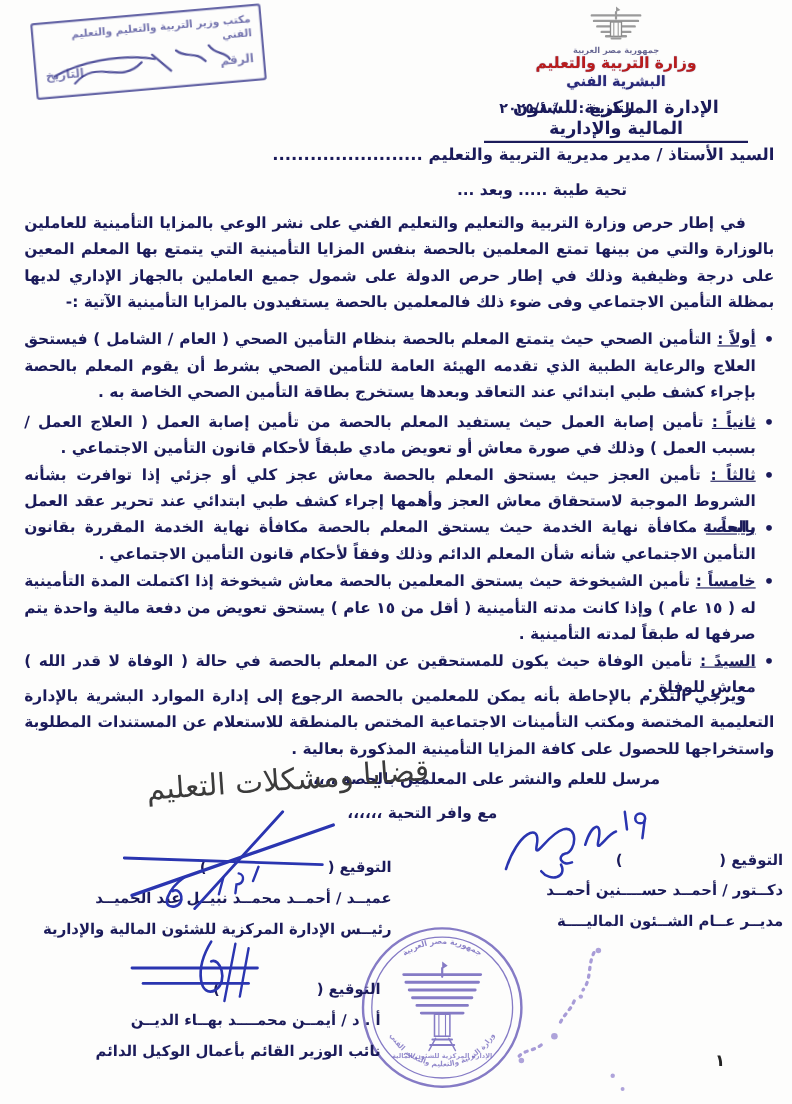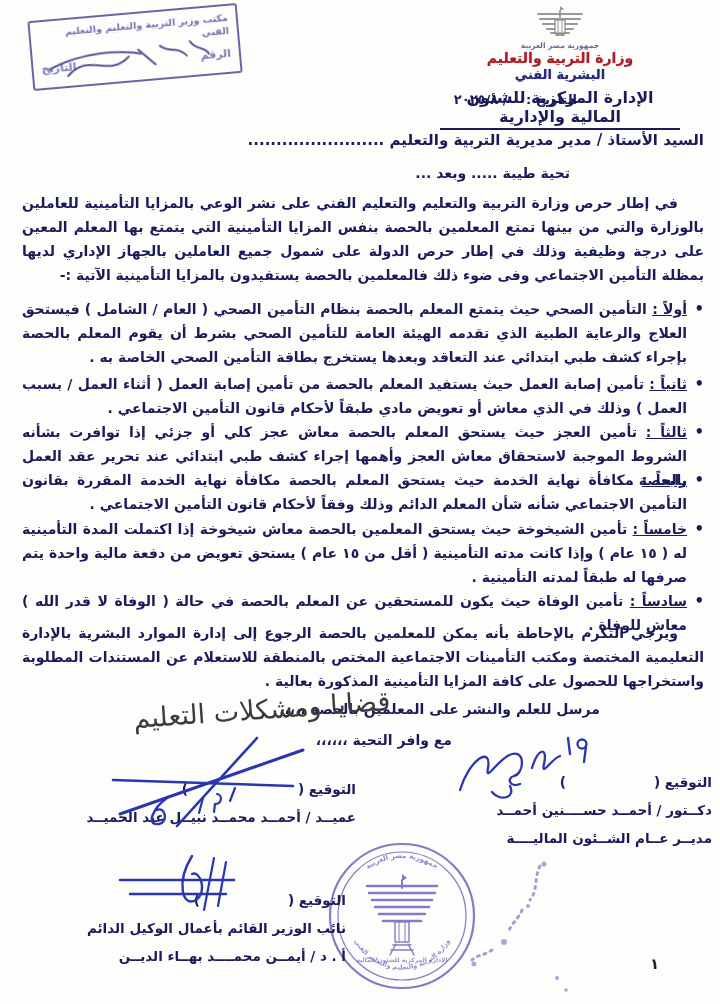--- a/index.html
+++ b/index.html
@@ -107,36 +107,36 @@
   <div class="blk addressee">السيد الأستاذ / مدير مديرية التربية والتعليم ........................</div>
   <div class="blk greeting">تحية طيبة ..... وبعد ...</div>
   <div class="blk intro">في إطار حرص وزارة التربية والتعليم والتعليم الفني على نشر الوعي بالمزايا التأمينية للعاملين بالوزارة والتي من بينها تمتع المعلمين بالحصة بنفس المزايا التأمينية التي يتمتع بها المعلم المعين على درجة وظيفية وذلك في إطار حرص الدولة على شمول جميع العاملين بالجهاز الإداري لديها بمظلة التأمين الاجتماعي وفى ضوء ذلك فالمعلمين بالحصة يستفيدون بالمزايا التأمينية الآتية :-</div>
 
   <div class="blk item i1">
     <span class="lbl">أولاً :</span>
     <span>التأمين الصحي حيث يتمتع المعلم بالحصة بنظام التأمين الصحي ( العام / الشامل ) فيستحق العلاج والرعاية الطبية الذي تقدمه الهيئة العامة للتأمين الصحي بشرط أن يقوم المعلم بالحصة بإجراء كشف طبي ابتدائي عند التعاقد وبعدها يستخرج بطاقة التأمين الصحي الخاصة به .</span>
   </div>
   <div class="blk item i2">
     <span class="lbl">ثانياً :</span>
-    <span>تأمين إصابة العمل حيث يستفيد المعلم بالحصة من تأمين إصابة العمل ( أثناء العمل / بسبب العمل ) وذلك في الذي معاش أو تعويض مادي طبقاً لأحكام قانون التأمين الاجتماعي .</span>
+    <span>تأمين إصابة العمل حيث يستفيد المعلم بالحصة من تأمين إصابة العمل ( العلاج العمل / بسبب العمل ) وذلك في صورة معاش أو تعويض مادي طبقاً لأحكام قانون التأمين الاجتماعي .</span>
   </div>
   <div class="blk item i3">
     <span class="lbl">ثالثاً :</span>
     <span>تأمين العجز حيث يستحق المعلم بالحصة معاش عجز كلي أو جزئي إذا توافرت بشأنه الشروط الموجبة لاستحقاق معاش العجز وأهمها إجراء كشف طبي ابتدائي عند تحرير عقد العمل بالحصة .</span>
   </div>
   <div class="blk item i4">
     <span class="lbl">رابعاً :</span>
     <span>مكافأة نهاية الخدمة حيث يستحق المعلم بالحصة مكافأة نهاية الخدمة المقررة بقانون التأمين الاجتماعي شأنه شأن المعلم الدائم وذلك وفقاً لأحكام قانون التأمين الاجتماعي .</span>
   </div>
   <div class="blk item i5">
     <span class="lbl">خامساً :</span>
     <span>تأمين الشيخوخة حيث يستحق المعلمين بالحصة معاش شيخوخة إذا اكتملت المدة التأمينية له ( ١٥ عام ) وإذا كانت مدته التأمينية ( أقل من ١٥ عام ) يستحق تعويض من دفعة مالية واحدة يتم صرفها له طبقاً لمدته التأمينية .</span>
   </div>
   <div class="blk item i6">
-    <span class="lbl">سادساً :</span>
+    <span class="lbl">السيدً :</span>
     <span>تأمين الوفاة حيث يكون للمستحقين عن المعلم بالحصة في حالة ( الوفاة لا قدر الله ) معاش للوفاة .</span>
   </div>
 
   <div class="blk closing">ويرجي التكرم بالإحاطة بأنه يمكن للمعلمين بالحصة الرجوع إلى إدارة الموارد البشرية بالإدارة التعليمية المختصة ومكتب التأمينات الاجتماعية المختص بالمنطقة للاستعلام عن المستندات المطلوبة واستخراجها للحصول على كافة المزايا التأمينية المذكورة بعالية .</div>
   <div class="blk distribution">مرسل للعلم والنشر على المعلمين بالحصة ،،،،،</div>
   <div class="blk salutation">مع وافر التحية ،،،،،،</div>
 
   <div class="watermark">قضايا ومشكلات التعليم</div>
 
   <div class="sigblk sig-right">
@@ -155,39 +155,40 @@
       <circle cx="142" cy="16" r="4.5"></circle>
       <path d="M146,18 l-2,16"></path>
     </g>
   </svg>
 
   <div class="sigblk sig-left">
     <div class="sig-line">
       <span>التوقيع (</span><span class="sig-spacer"></span><span>)</span>
     </div>
     <div class="sig-line">عميــد / أحمــد محمــد نبيــل عبد الحميــد</div>
+    <div class="sig-line">رئيــس الإدارة المركزية للشئون المالية والإدارية</div>
   </div>
   <svg class="sig-svg sv2" width="210" height="105" viewBox="0 0 210 105">
     <g stroke="#2a35b0" fill="none" stroke-linecap="round">
       <path d="M15,88 L198,24" stroke-width="3"></path>
       <path d="M8,54 L188,60" stroke-width="2.6"></path>
       <path d="M152,12 L72,100" stroke-width="2.6"></path>
       <path d="M62,72 c-14,10 -22,28 -8,26 c10,-2 6,-18 -2,-14" stroke-width="2.4"></path>
       <path d="M98,72 l-4,15" stroke-width="2.2"></path>
       <path d="M112,68 c6,1 5,10 -2,10 l-1,8" stroke-width="2.2"></path>
       <path d="M130,62 l-5,13" stroke-width="2.2"></path>
     </g>
   </svg>
 
   <div class="sigblk sig-bottom">
     <div class="sig-line">
       <span>التوقيع (</span><span class="sig-spacer"></span><span>)</span>
     </div>
+    <div class="sig-line">أ . د / أيمــن محمــــد بهــاء الديــن</div>
     <div class="sig-line">نائب الوزير القائم بأعمال الوكيل الدائم</div>
-    <div class="sig-line">أ . د / أيمــن محمــــد بهــاء الديــن</div>
   </div>
   <svg class="sig-svg sv3" width="160" height="70" viewBox="0 0 160 70">
     <g stroke="#2a35b0" fill="none" stroke-linecap="round">
       <path d="M8,30 H122" stroke-width="2.6"></path>
       <path d="M18,44 H114" stroke-width="2.4"></path>
       <path d="M80,6 c-16,26 -10,52 4,44 c12,-8 4,-30 -4,-26" stroke-width="2.4"></path>
       <path d="M102,8 l-10,52" stroke-width="2.2"></path>
       <path d="M114,12 l-8,44" stroke-width="2.2"></path>
     </g>
   </svg>

